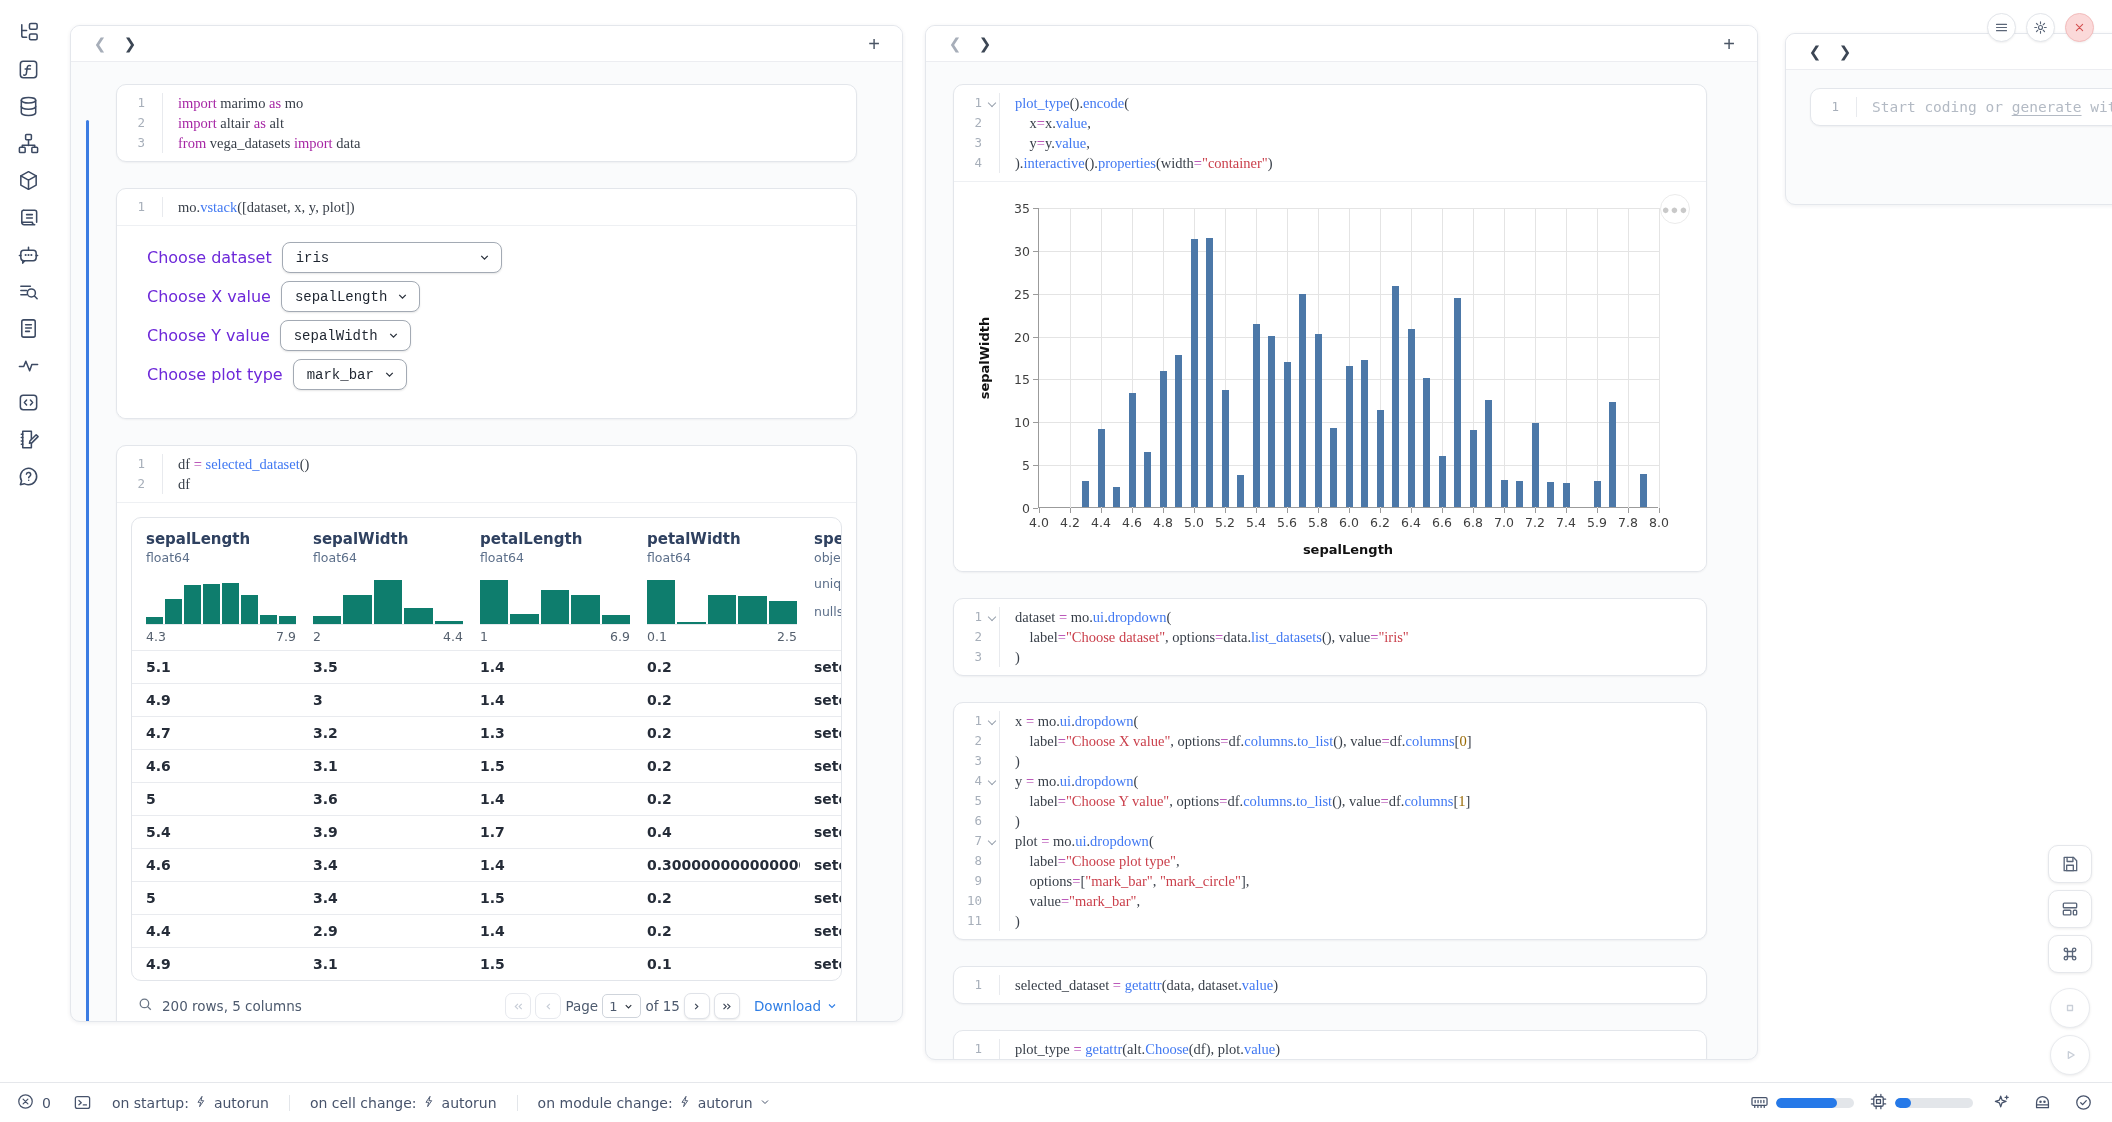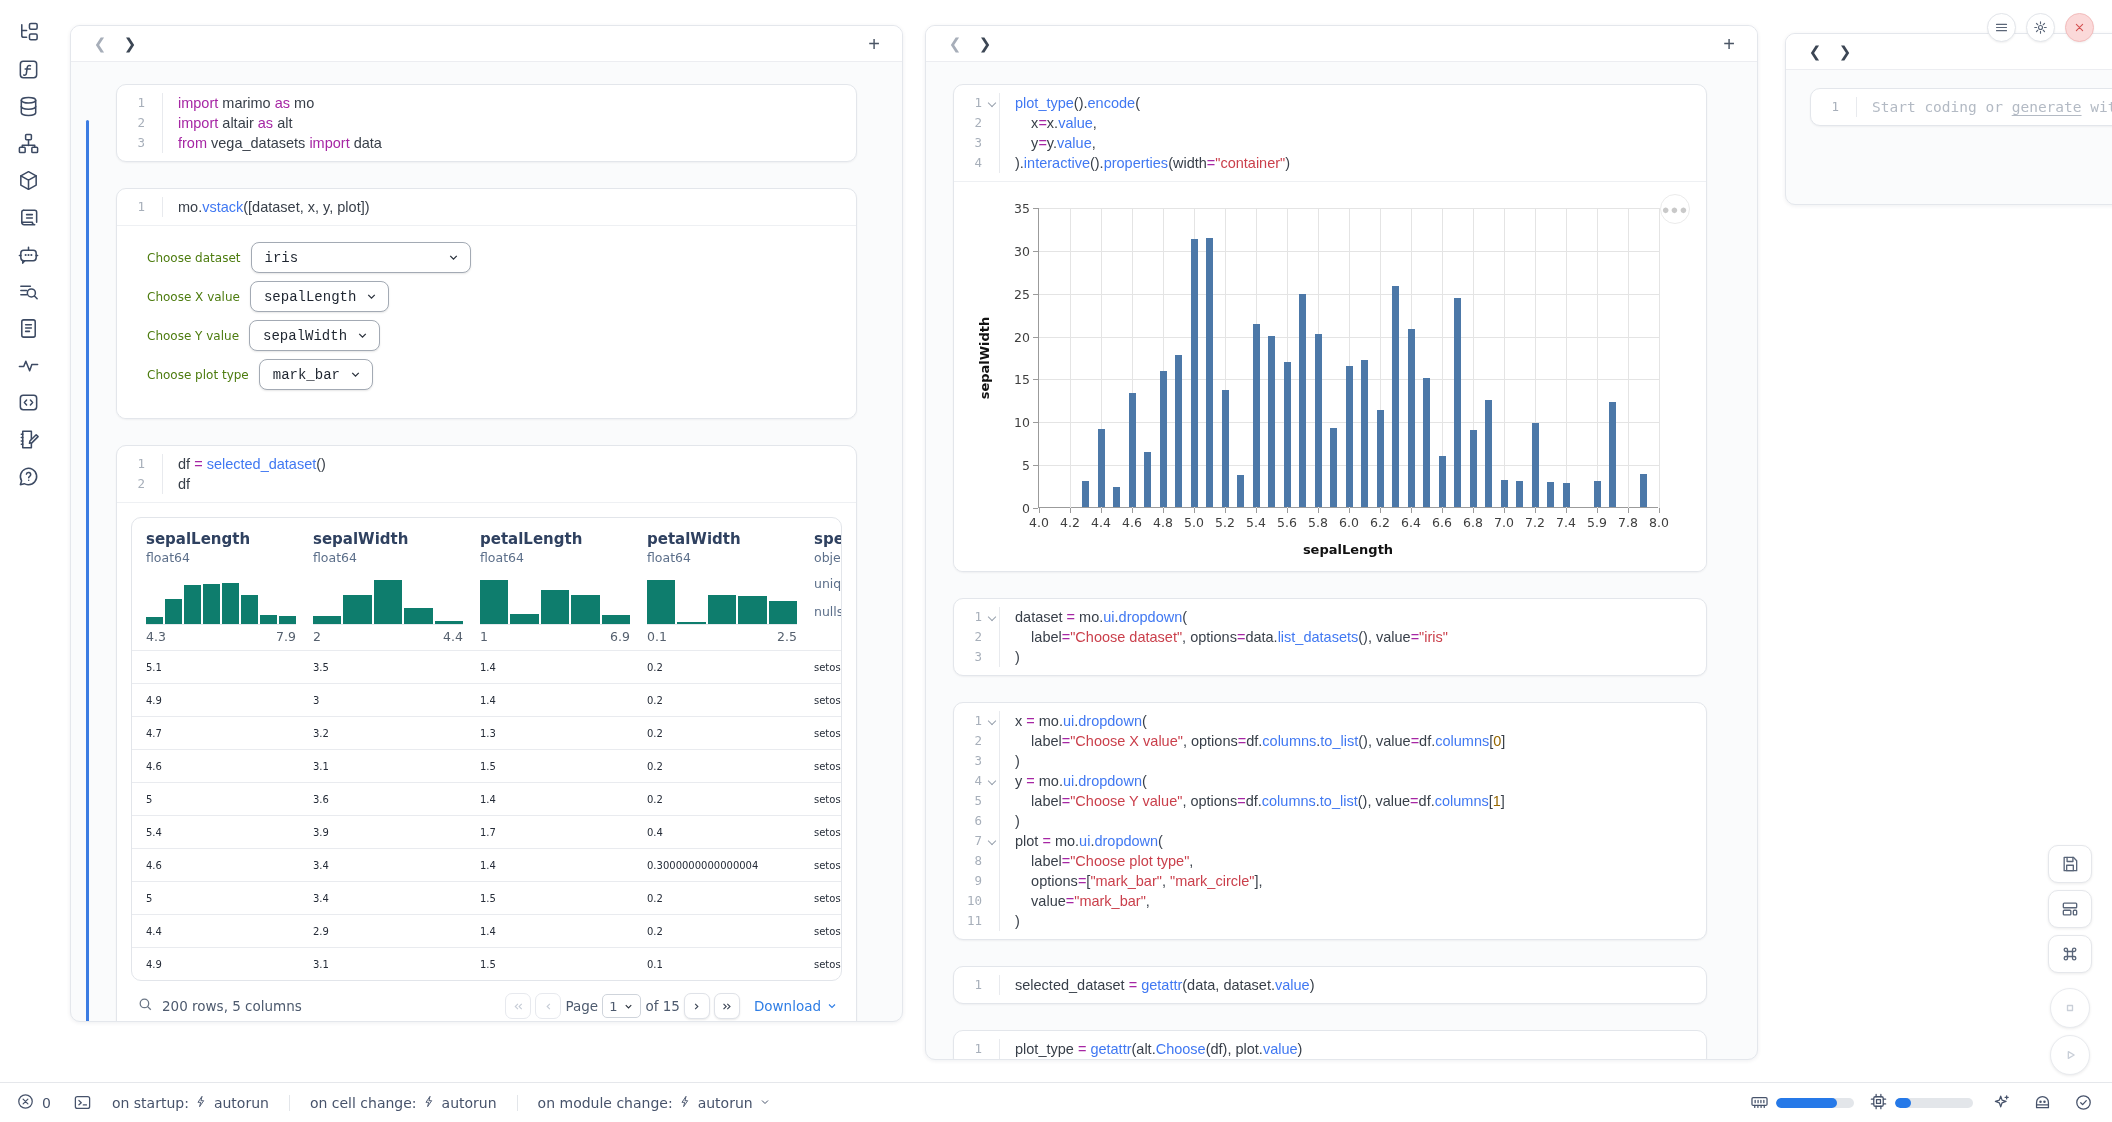--- a/index.html
+++ b/index.html
@@ -36,30 +36,30 @@
     margin:0 45px 26px 45px; overflow:hidden; }
   #mid-panel .cell { margin:0 50px 26px 27px; }
   #right-panel .cell { margin:0 0 18px 24px; border-radius:10px; }
   .code-block { padding:8px 0; }
   .code-line { display:flex; line-height:20px; }
   .ln { position:relative; flex:0 0 46px; text-align:right; padding-right:17px; color:#a7afba;
     font-family:"DejaVu Sans Mono","Liberation Mono",monospace; font-size:12.5px;
     border-right:1px solid #e8eaee; }
   .fold { position:absolute; right:4px; top:7px; width:6px; height:6px; border-right:1.4px solid #98a1ad;
     border-bottom:1.4px solid #98a1ad; transform:rotate(45deg); }
-  .code-text { padding-left:15px; font-family:Liberation Sans, sans-serif; font-size:14.5px;
+  .code-text { padding-left:15px; font-family:Liberation Serif, serif; font-size:14.5px;
     white-space:pre; color:#383f49; }
   .tok-k { color:#a626a4; } .tok-f { color:#4078f2; } .tok-s { color:#ca3f4b; }
   .tok-n { color:#986801; } .tok-o { color:#a626a4; }
   .cell-output { border-top:1px solid #eef0f3; background:#fff; }
 
   
   .dd-rows { padding:16px 0 20px 30px; }
   .dd-row { display:flex; align-items:center; margin-bottom:8px; }
-  .dd-label { font-size:12px; color:#4d7c0f; margin-right:10px; }
+  .dd-label { font-size:16px; color:#6d28d9; margin-right:10px; }
   .select { height:31px; background:#fff; border:1px solid #a3aab4; border-radius:8px;
     box-shadow:0 1px 2px rgba(0,0,0,.10); display:inline-flex; align-items:center;
     padding:0 10px 0 13px; font-size:14px; color:#1e2530; cursor:pointer; }
   .select .sel-text { flex:1;font-family:Liberation Mono, monospace; }
   .select svg { width:13px; height:13px; stroke:#2a313c; stroke-width:2.4; fill:none; margin-left:9px; }
   .select.wide { width:220px; }
 
   
   .df-wrap { padding:14px 14px 10px 14px; }
   .df-box { border:1px solid #e2e5ea; border-radius:10px; overflow:hidden; background:#fff; white-space:nowrap; }
@@ -67,21 +67,21 @@
   .df-col { padding-left:14px; overflow:hidden; }
   .df-col-name { font-size:15px; font-weight:bold; color:#2f4160; }
   .df-col-type { font-size:12.5px; color:#5c6f8a; margin-top:2px; }
   .df-hist { margin-top:12px; height:48px; display:flex; align-items:flex-end; gap:2px; width:150px;
     border-bottom:1px solid #e6e9ed; }
   .df-hist i { flex:1; background:#0e7d6d; display:block; }
   .df-range { width:150px; display:flex; justify-content:space-between; font-size:12.5px; color:#55606e; margin-top:4px; }
   .df-meta { font-size:12.5px; color:#5c6f8a; margin-top:10px; line-height:1.4; }
   .df-row { display:grid; grid-template-columns:167px 167px 167px 167px 1fr; border-top:1px solid #e9ebef;
     height:33px; align-items:center; }
-  .df-cell { padding-left:14px; font-size:10px; color:#252c38; overflow:hidden; }
+  .df-cell { padding-left:14px; font-size:14px; color:#252c38; overflow:hidden;font-weight:bold; }
   .df-footer { display:flex; align-items:center; padding:12px 4px 6px 6px; font-size:13.5px; color:#4d5a6e; }
   .df-count { margin-left:8px; }
   .pager { margin-left:auto; display:flex; align-items:center; gap:4px; }
   .pg-btn { width:26px; height:26px; border-radius:7px; background:#fff; display:flex; align-items:center;
     justify-content:center; border:1px solid #e7e9ee; cursor:pointer; }
   .pg-btn.on { border:1px solid #dfe2e8; box-shadow:0 1px 2px rgba(0,0,0,.09); }
   .pg-btn svg { width:13px; height:13px; fill:none; stroke-width:2; }
   .pg-btn.off svg { stroke:#c6ccd6; } .pg-btn.on svg { stroke:#3a4454; }
   .pg-select { height:24px; border:1px solid #cfd4db; border-radius:5px; display:flex; align-items:center;
     padding:0 6px; gap:6px; font-size:13px; background:#fff; cursor:pointer; }

